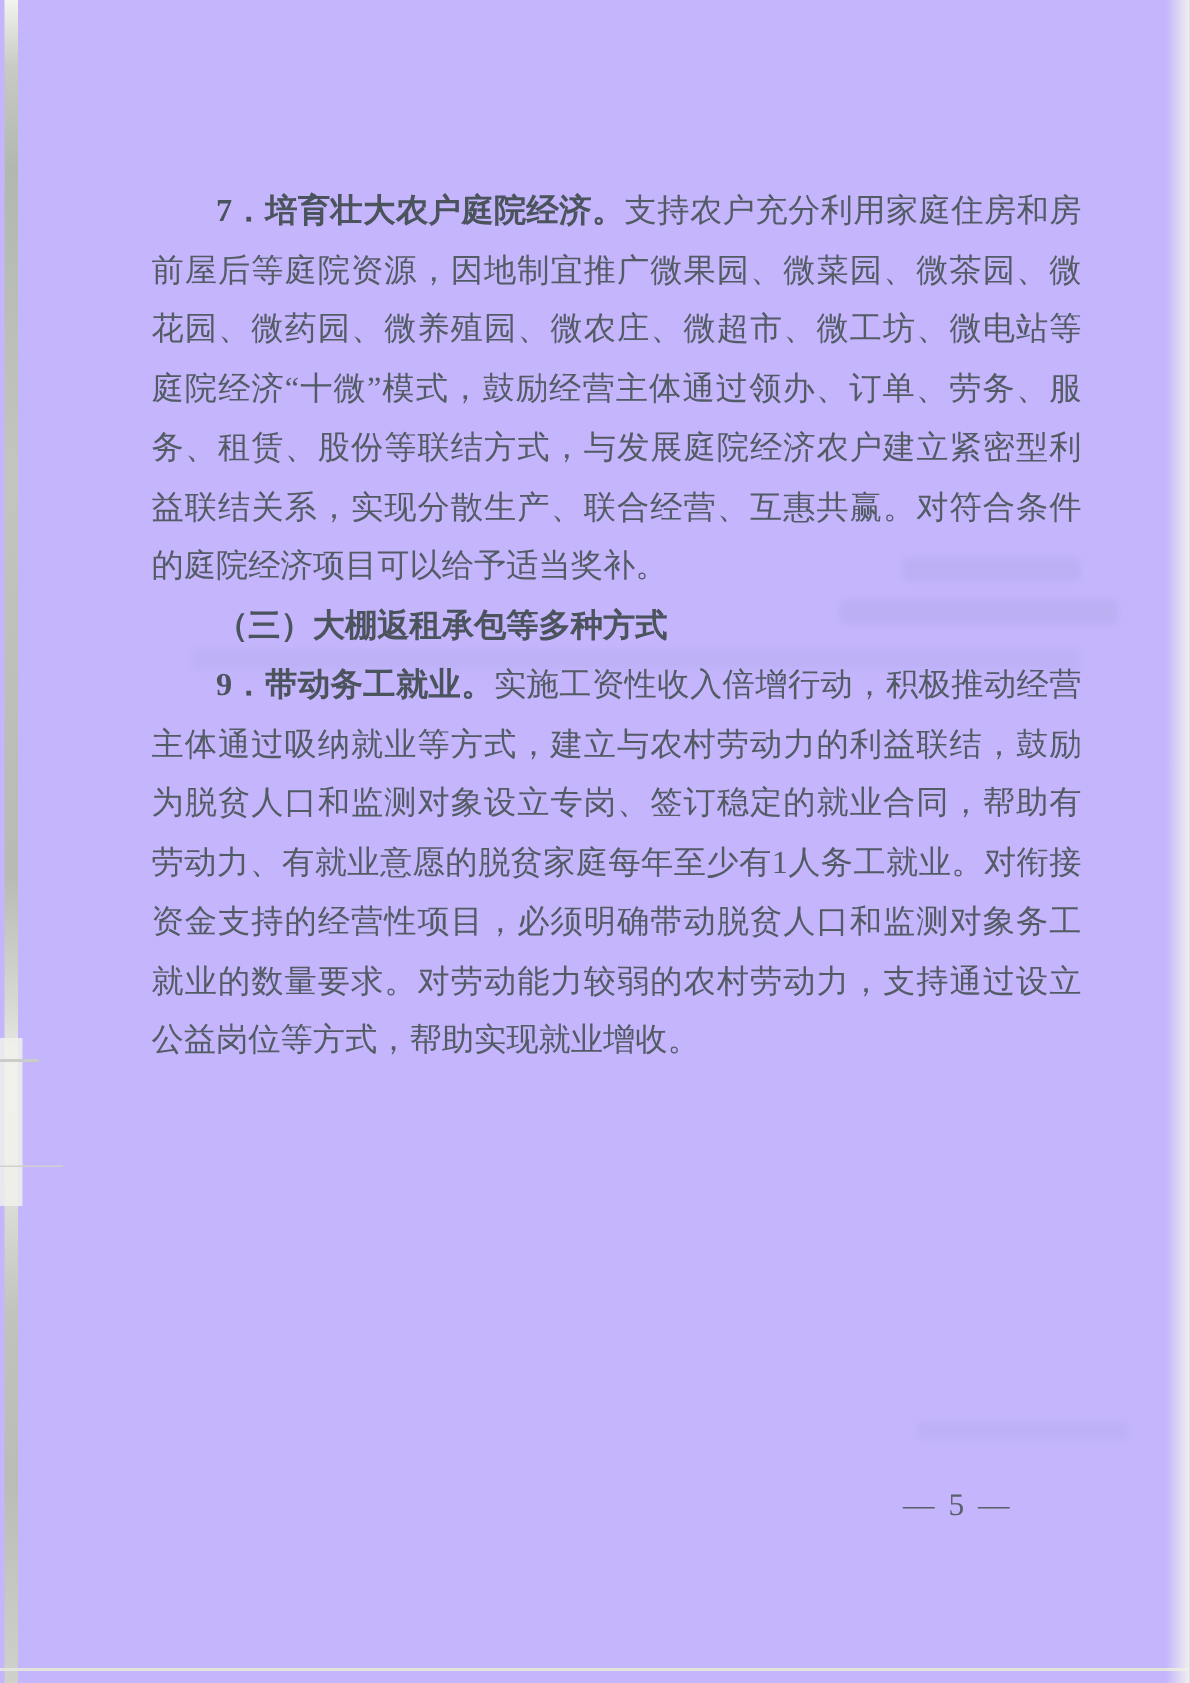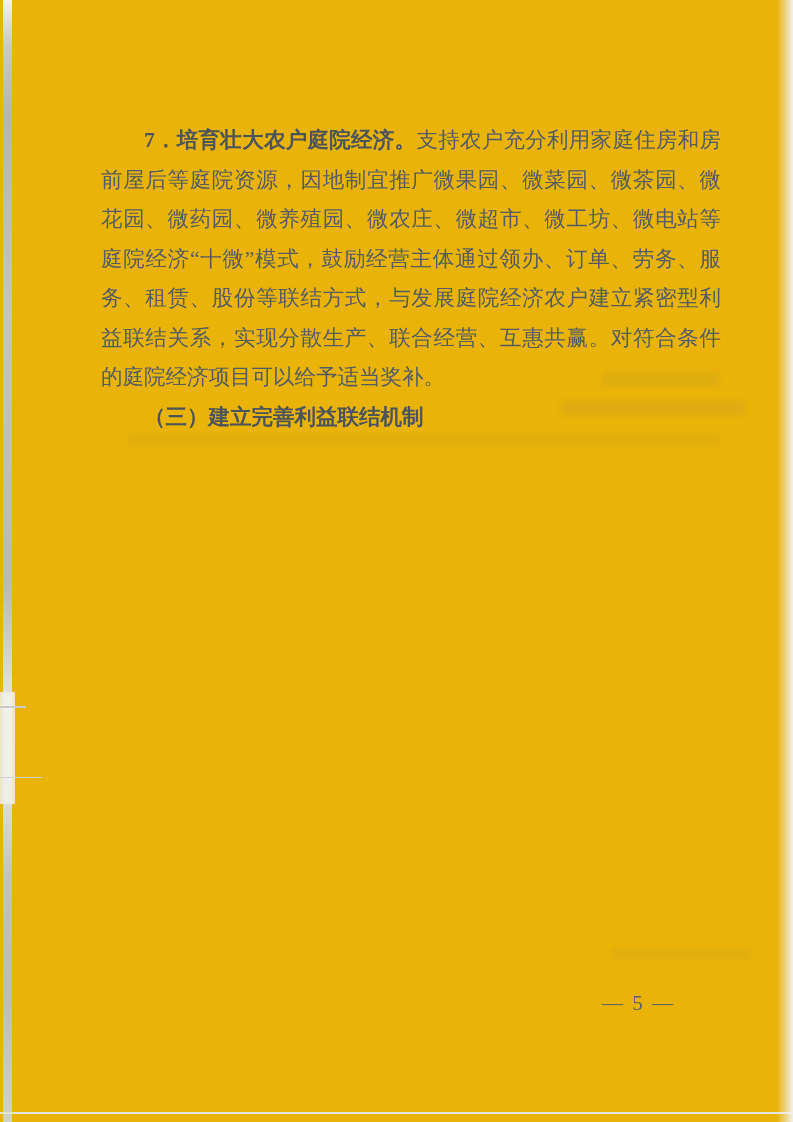--- a/index.html
+++ b/index.html
@@ -5,21 +5,21 @@
   html, body { margin: 0; padding: 0; }
   body {
     width: 793px; height: 1122px;
     position: relative;
     background: #ffffff;
     overflow: hidden;
     font-family: "Liberation Serif", "DejaVu Serif", serif;
   }
   .page {
     position: absolute; inset: 0;
-    background: #eab308;
+    background: #c4b5fd;
   }
   
   .scan-edge-left {
     position: absolute; left: 3px; top: 0; width: 9px; height: 1122px;
     background: linear-gradient(to bottom,
       #f3f3f0 0%, #c7cac5 4%, #b3b7b2 10%, #c2c5c0 28%,
       #b7bab5 52%, #d8dad5 60%, #eeeeea 64%, #e2e3de 70%,
       #c0c3be 78%, #b9bcb7 88%, #cfd1cc 100%);
   }
   .scan-notch {
@@ -92,21 +92,22 @@
 
   <div class="ghost ghost-1"></div>
   <div class="ghost ghost-2"></div>
   <div class="ghost ghost-3"></div>
   <div class="ghost ghost-4"></div>
 
   <div class="content">
 
     <p class="para"><span class="lead">7．培育壮大农户庭院经济。</span><span>支持农户充分利用家庭住房和房前屋后等庭院资源，因地制宜推广微果园、微菜园、微茶园、微花园、微药园、微养殖园、微农庄、微超市、微工坊、微电站等庭院经济“十微”模式，鼓励经营主体通过领办、订单、劳务、服务、租赁、股份等联结方式，与发展庭院经济农户建立紧密型利益联结关系，实现分散生产、联合经营、互惠共赢。对符合条件的庭院经济项目可以给予适当奖补。</span></p>
 
-    <p class="section-heading">（三）建立完善利益联结机制</p>
+    <p class="section-heading">（三）大棚返租承包等多种方式</p>
 
 
+    <p class="para"><span class="lead">9．带动务工就业。</span><span>实施工资性收入倍增行动，积极推动经营主体通过吸纳就业等方式，建立与农村劳动力的利益联结，鼓励为脱贫人口和监测对象设立专岗、签订稳定的就业合同，帮助有劳动力、有就业意愿的脱贫家庭每年至少有1人务工就业。对衔接资金支持的经营性项目，必须明确带动脱贫人口和监测对象务工就业的数量要求。对劳动能力较弱的农村劳动力，支持通过设立公益岗位等方式，帮助实现就业增收。</span></p>
 
   </div>
 
   <div class="footer-page-number">— 5 —</div>
 
 </div>
 
 </body></html>

